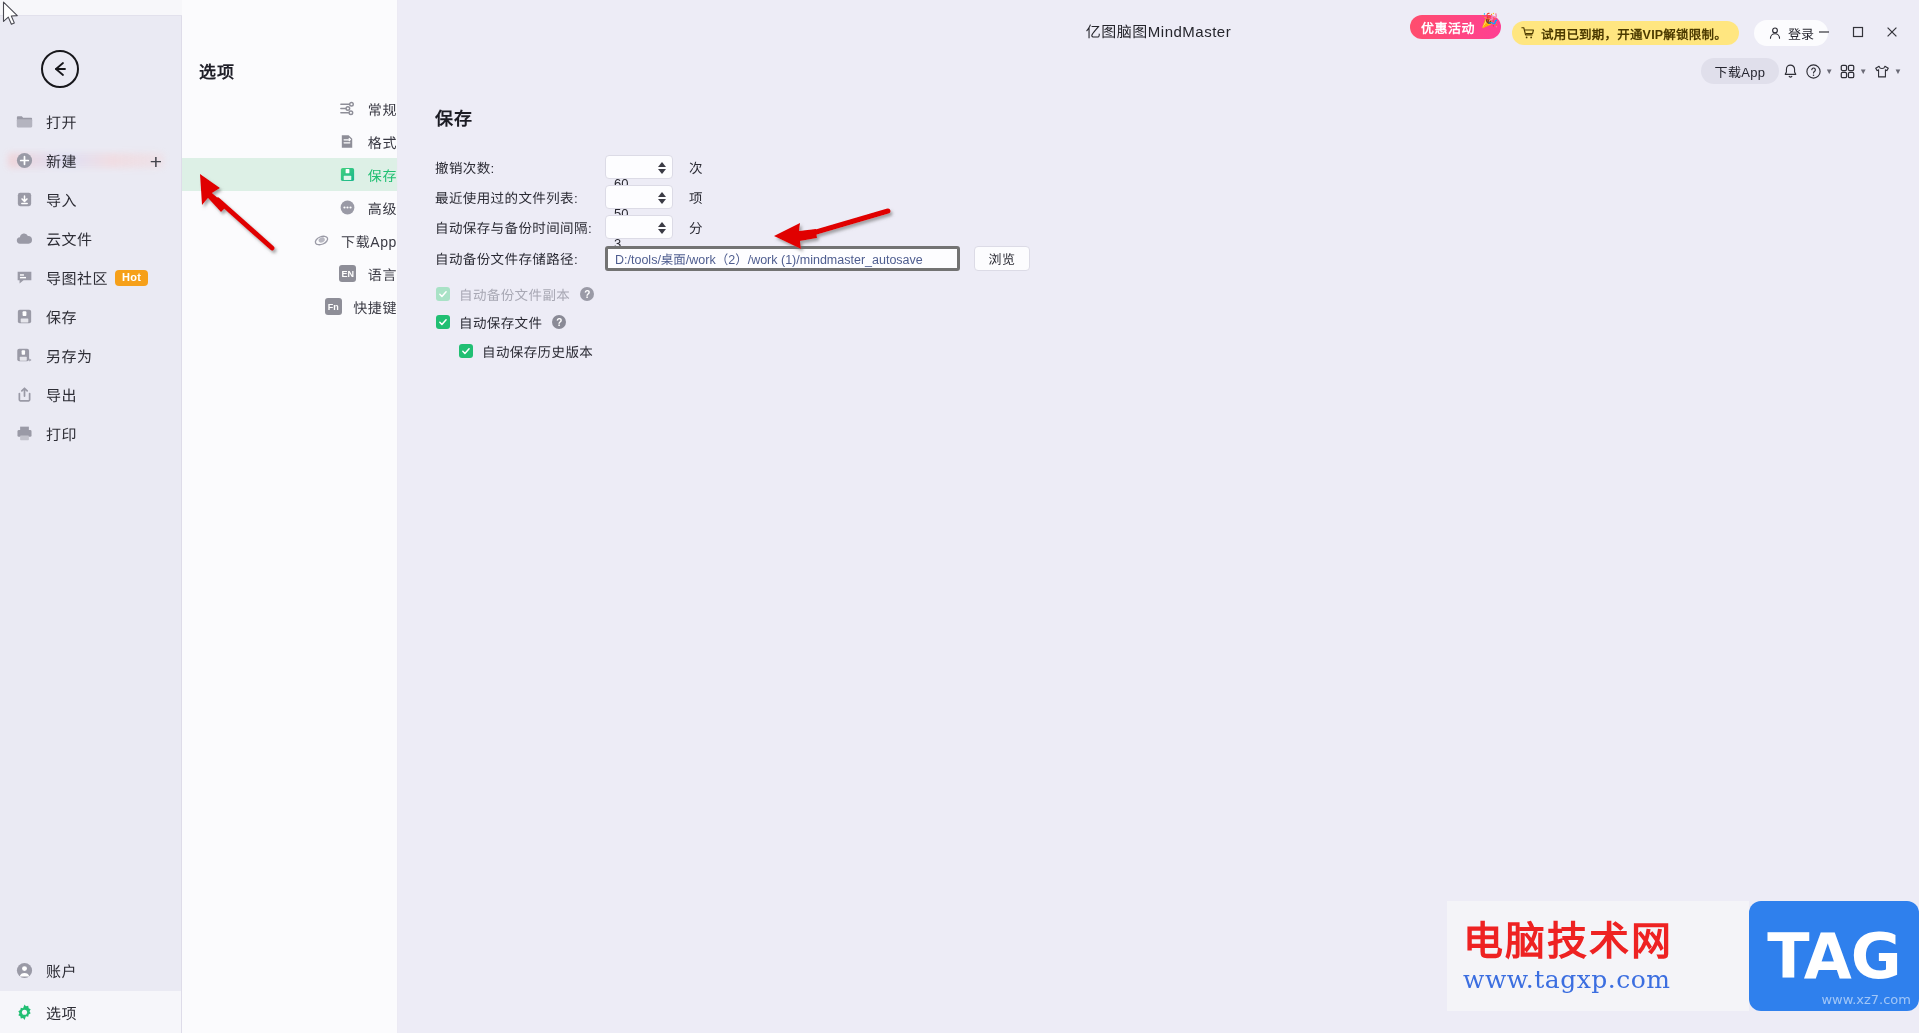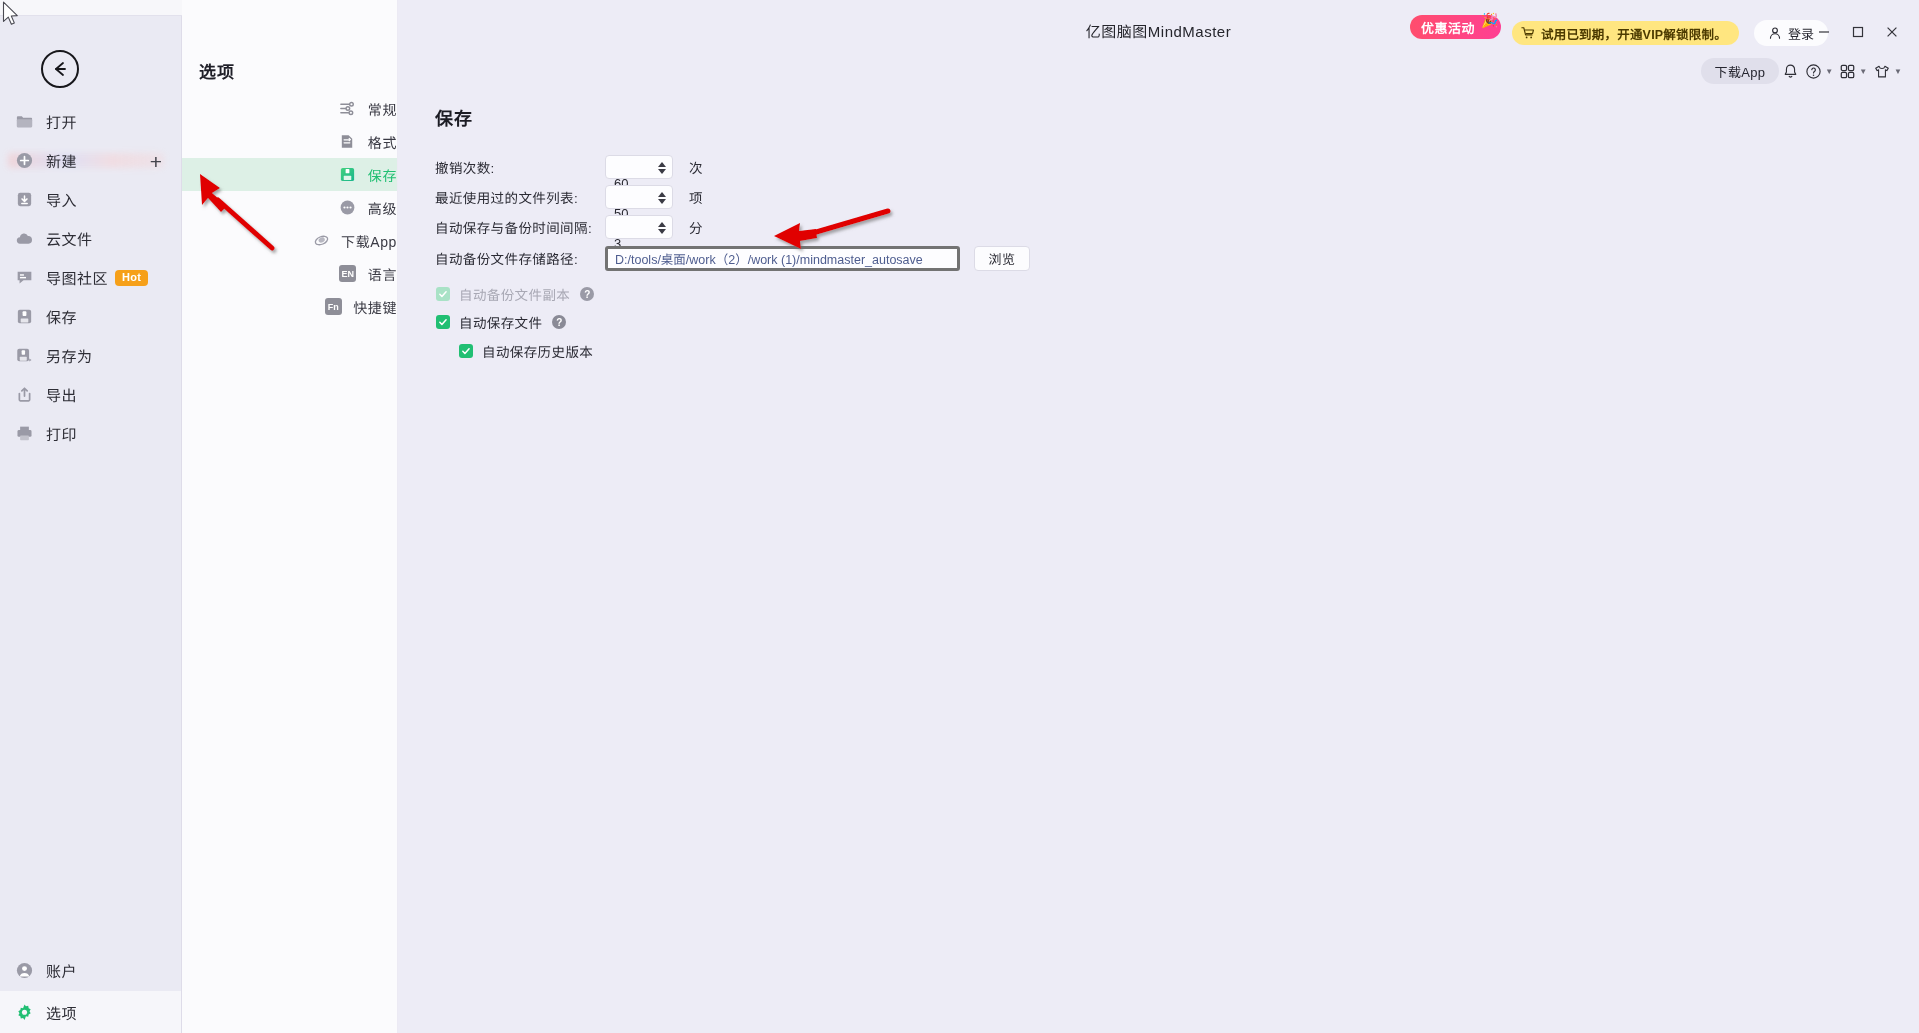--- a/index.html
+++ b/index.html
@@ -790,18 +790,28 @@
       <filter id="sh2" x="-30%" y="-40%" width="180%" height="200%">
         <feDropShadow dx="2" dy="2.5" stdDeviation="1.6" flood-color="#6a6a6a" flood-opacity=".6"></feDropShadow>
       </filter>
     </defs>
     <g filter="url(#sh2)">
       <polygon points="4,31 30,18 29,26 46,24 47,33 30,36 31,44" fill="#e00000"></polygon>
       <path d="M36,30 L118,6" stroke="#e00000" stroke-width="5" stroke-linecap="round"></path>
     </g>
   </svg>
 
+  <div class="watermark">
+    <div class="wm-left">
+      <div class="wm-cn">电脑技术网</div>
+      <div class="wm-url">www.tagxp.com</div>
+    </div>
+    <div class="wm-tag">
+      <span class="wm-tag-text">TAG</span>
+      <span class="wm-sub">www.xz7.com</span>
+    </div>
+  </div>
 
   <svg class="cursor" width="20" height="28" viewBox="0 0 20 28">
     <path d="M1.5 1.2L1.5 20.4 6.3 16.1 9.4 23.2 12.3 21.9 9.3 15 15.3 14.6z" fill="#ffffff" stroke="#4a4a52" stroke-width="1.1" stroke-linejoin="round"></path>
   </svg>
 
 </div>
 
 </body></html>

